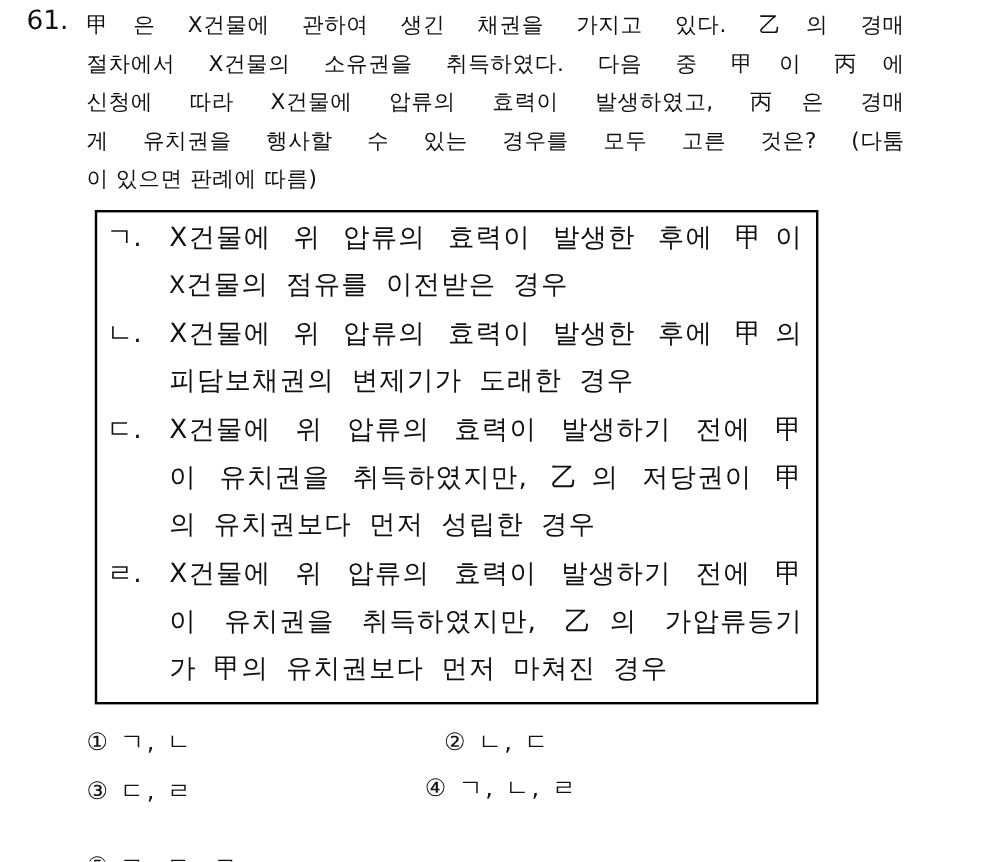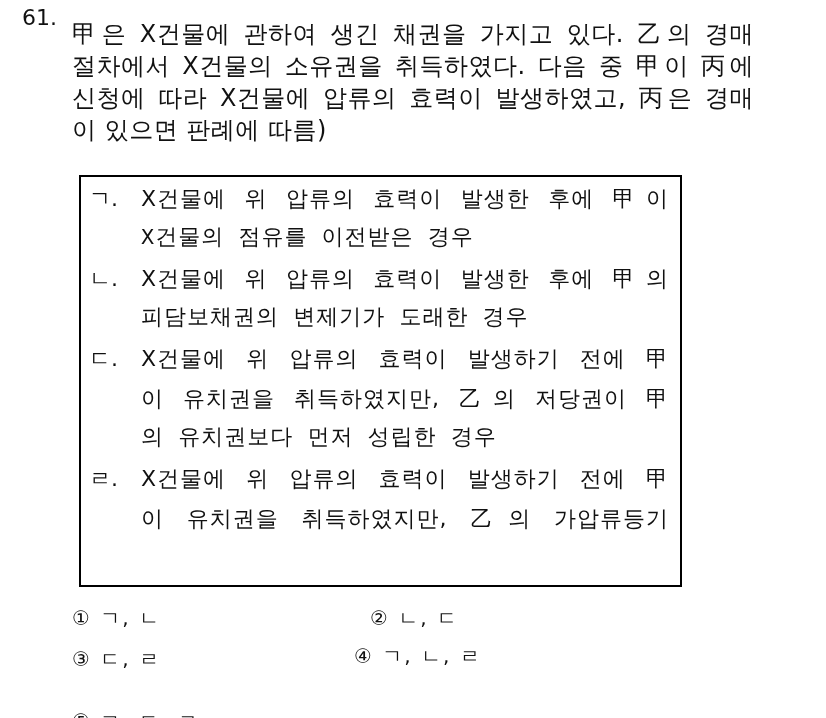--- a/index.html
+++ b/index.html
@@ -1,19 +1,19 @@
 <!DOCTYPE html>
 <html><head>
 <meta charset="utf-8">
 <style>
   html, body { margin:0; padding:0; background:#ffffff; }
   body { width:826px; height:718px; position:relative; overflow:hidden;
          font-family:"DejaVu Sans", sans-serif; color:#111; }
   .q-num { position:absolute; left:22px; top:2px; font-size:22px; line-height:32px; }
-  .q-body { position:absolute; left:72px; top:18px; width:682px; font-size:24px;
+  .q-body { position:absolute; left:72px; top:6px; width:682px; font-size:18px;
             line-height:32px; text-align:justify; text-align-last:left; letter-spacing:0.5px; }
   .q-line { display:block; text-align:justify; text-align-last:justify; white-space:nowrap; }
   .q-line.last { text-align-last:left; }
   .box { position:absolute; left:79px; top:175px; width:599px; height:408px;
          border:2px solid #000; box-sizing:content-box; }
   .item { position:absolute; left:8px; width:580px; font-size:22px; line-height:40px; }
   .item-label { position:absolute; left:0; top:0; width:50px; }
   .item-line { display:block; padding-left:52px; white-space:nowrap; letter-spacing:1px;
                text-align:justify; text-align-last:justify; }
   .item-line.last { text-align-last:left;font-family:Liberation Mono, monospace; }
@@ -21,20 +21,21 @@
   .choice { position:absolute; white-space:nowrap; line-height:36px; letter-spacing:2px; }
 </style>
 </head>
 <body>
 
 <div class="q-num">61.</div>
 <div class="q-body">
   <span class="q-line">甲은 X건물에 관하여 생긴 채권을 가지고 있다. 乙의 경매</span>
   <span class="q-line">절차에서 X건물의 소유권을 취득하였다. 다음 중 甲이 丙에</span>
   <span class="q-line">신청에 따라 X건물에 압류의 효력이 발생하였고, 丙은 경매</span>
+  <span class="q-line">게 유치권을 행사할 수 있는 경우를 모두 고른 것은? (다툼</span>
   <span class="q-line last">이 있으면 판례에 따름)</span>
 </div>
 
 <div class="box">
   <div class="item" style="top:2px;">
     <span class="item-label">ㄱ.</span>
     <span class="item-line">X건물에 위 압류의 효력이 발생한 후에 甲이</span>
     <span class="item-line last">X건물의 점유를 이전받은 경우</span>
   </div>
   <div class="item" style="top:82px;">
@@ -45,20 +46,21 @@
   <div class="item" style="top:162px;">
     <span class="item-label">ㄷ.</span>
     <span class="item-line">X건물에 위 압류의 효력이 발생하기 전에 甲</span>
     <span class="item-line">이 유치권을 취득하였지만, 乙의 저당권이 甲</span>
     <span class="item-line last">의 유치권보다 먼저 성립한 경우</span>
   </div>
   <div class="item" style="top:282px;">
     <span class="item-label">ㄹ.</span>
     <span class="item-line">X건물에 위 압류의 효력이 발생하기 전에 甲</span>
     <span class="item-line">이 유치권을 취득하였지만, 乙의 가압류등기</span>
+    <span class="item-line last">가 甲의 유치권보다 먼저 마쳐진 경우</span>
   </div>
 </div>
 
 <div class="choices">
   <div class="choice" style="left:0; top:0;">
     <span>①</span>
     <span>ㄱ, ㄴ</span>
   </div>
   <div class="choice" style="left:298px; top:0;">
     <span>②</span>

